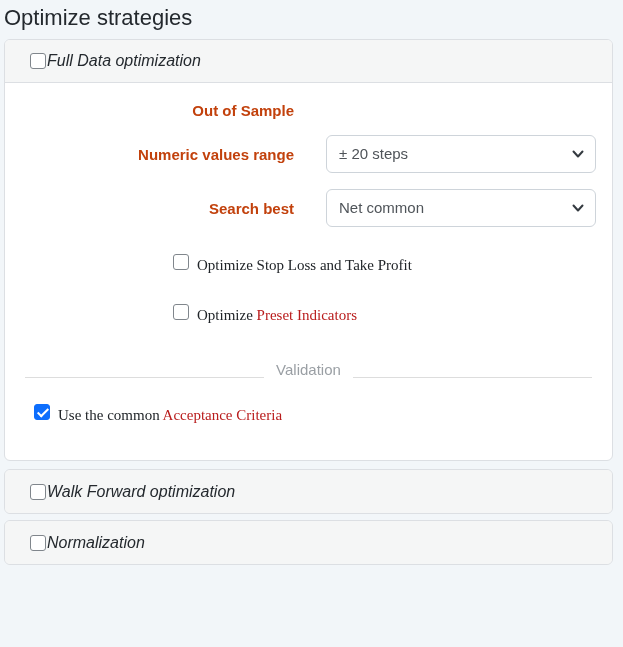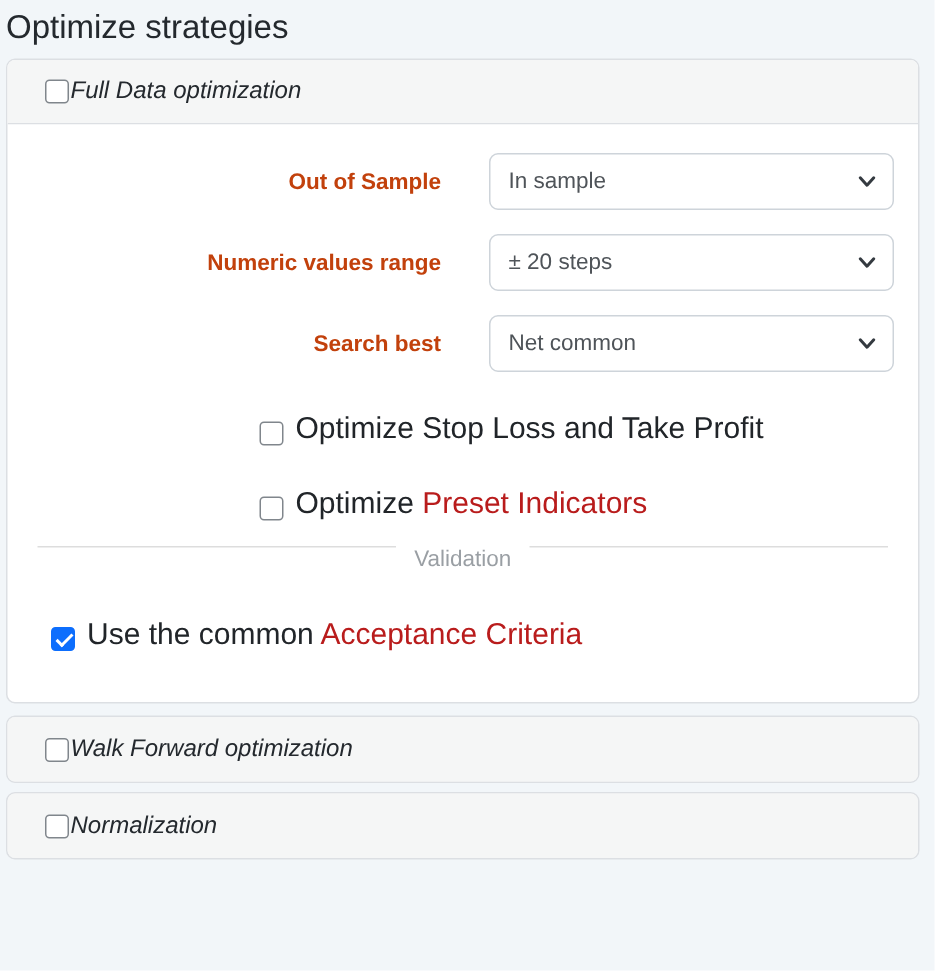--- a/index.html
+++ b/index.html
@@ -104,37 +104,38 @@
     left: 5px;
     top: 1px;
     width: 4px;
     height: 9px;
     border: solid #ffffff;
     border-width: 0 2px 2px 0;
     transform: rotate(45deg);
   }
   .check-row {
     display: flex;
-    align-items: flex-end;
+    align-items: flex-start;
     margin-left: 152px;
-    font-size: 20px;
+    font-size: 15px;
     line-height: 22px;
+    font-family: Liberation Serif, serif;
   }
   .check-row .cb { margin-right: 8px; }
   .row-gap-a { margin-top: 27px; }
   .row-gap-b { margin-top: 28px; }
   .row-gap-c { margin-top: 30px; }
   .row-gap-d { margin-top: 26px; margin-left: 13px; }
   a.link { color: #b91c1c; text-decoration: none; cursor: pointer; }
 
   
   .divider {
     display: flex;
-    align-items: flex-start;
-    margin: 17px 4px 0 4px;
+    align-items: flex-end;
+    margin: 30px 4px 0 4px;
     height: 22px;
   }
   .divider::before, .divider::after {
     content: "";
     flex: 1;
     height: 0;
     border-top: 1px solid #dddddd;
   }
   .divider-label {
     padding: 0 12px;
@@ -150,26 +151,20 @@
 
 <div class="card">
   <div class="card-header">
     <span class="cb"></span>
     <span class="header-title">Full Data optimization</span>
   </div>
   <div class="card-body">
 
     <div class="form-row">
       <div class="form-label">Out of Sample</div>
-      <div class="select">
-        <span>In sample</span>
-        <svg class="chev" viewBox="0 0 14 14">
-            <path d="M2.5 4.5 L7 9.5 L11.5 4.5" fill="none" stroke="#343a40" stroke-width="2" stroke-linecap="round" stroke-linejoin="round"></path>
-          </svg>
-      </div>
     </div>
 
     <div class="form-row">
       <div class="form-label">Numeric values range</div>
       <div class="select">
         <span>± 20 steps</span>
         <svg class="chev" viewBox="0 0 14 14">
             <path d="M2.5 4.5 L7 9.5 L11.5 4.5" fill="none" stroke="#343a40" stroke-width="2" stroke-linecap="round" stroke-linejoin="round"></path>
           </svg>
       </div>

